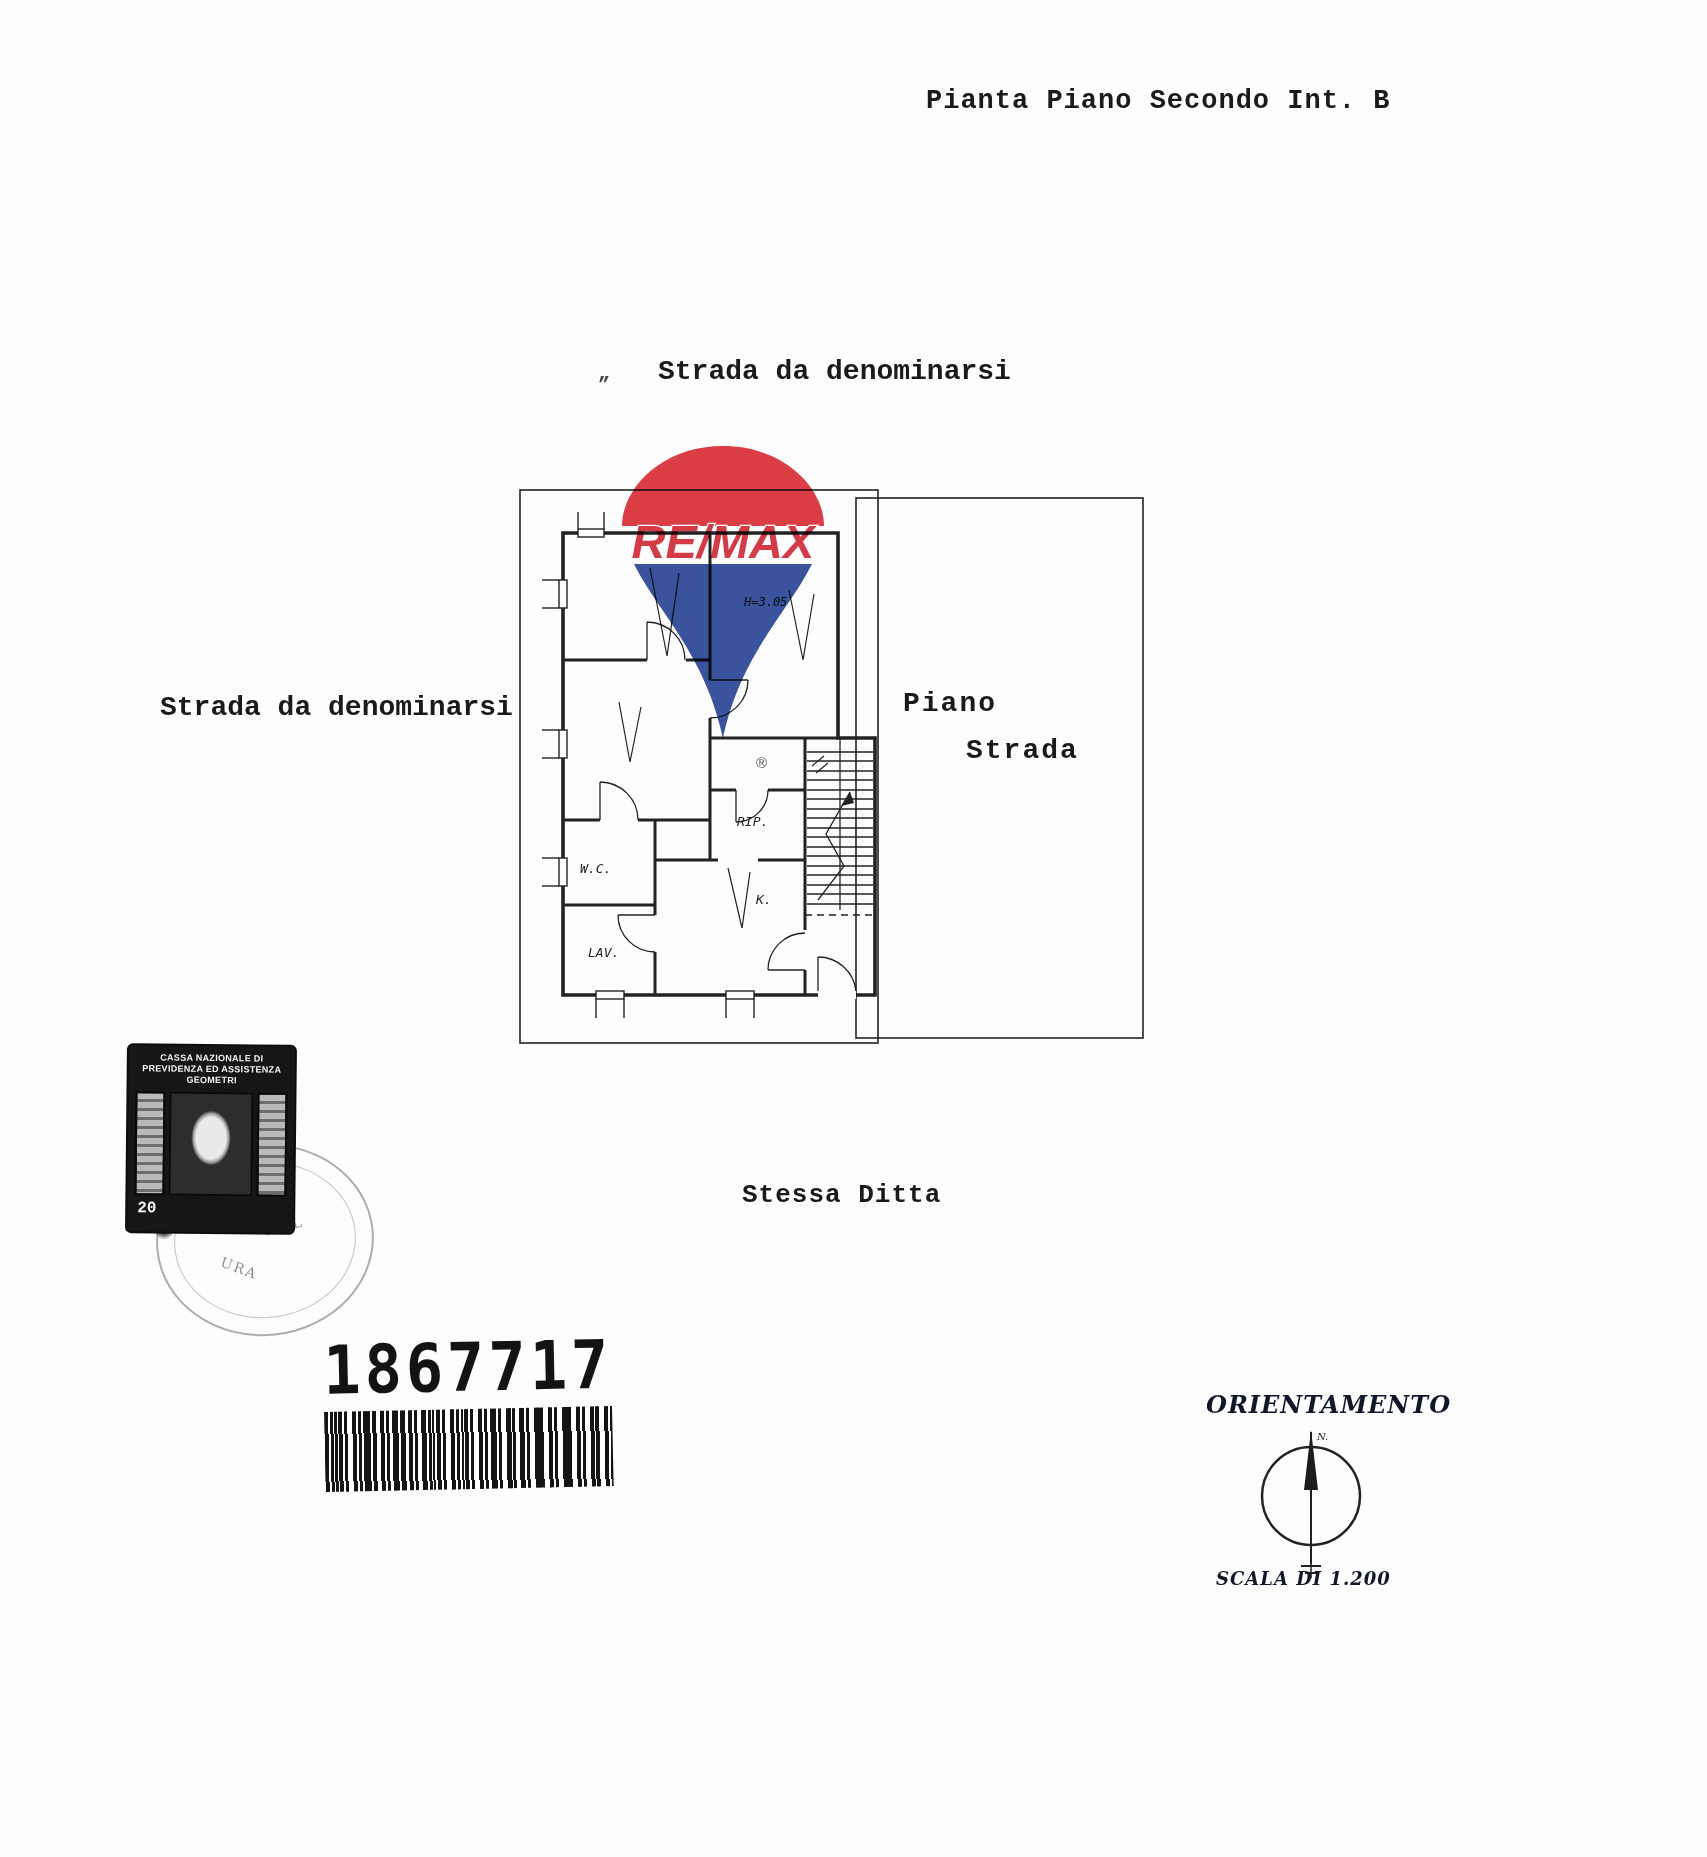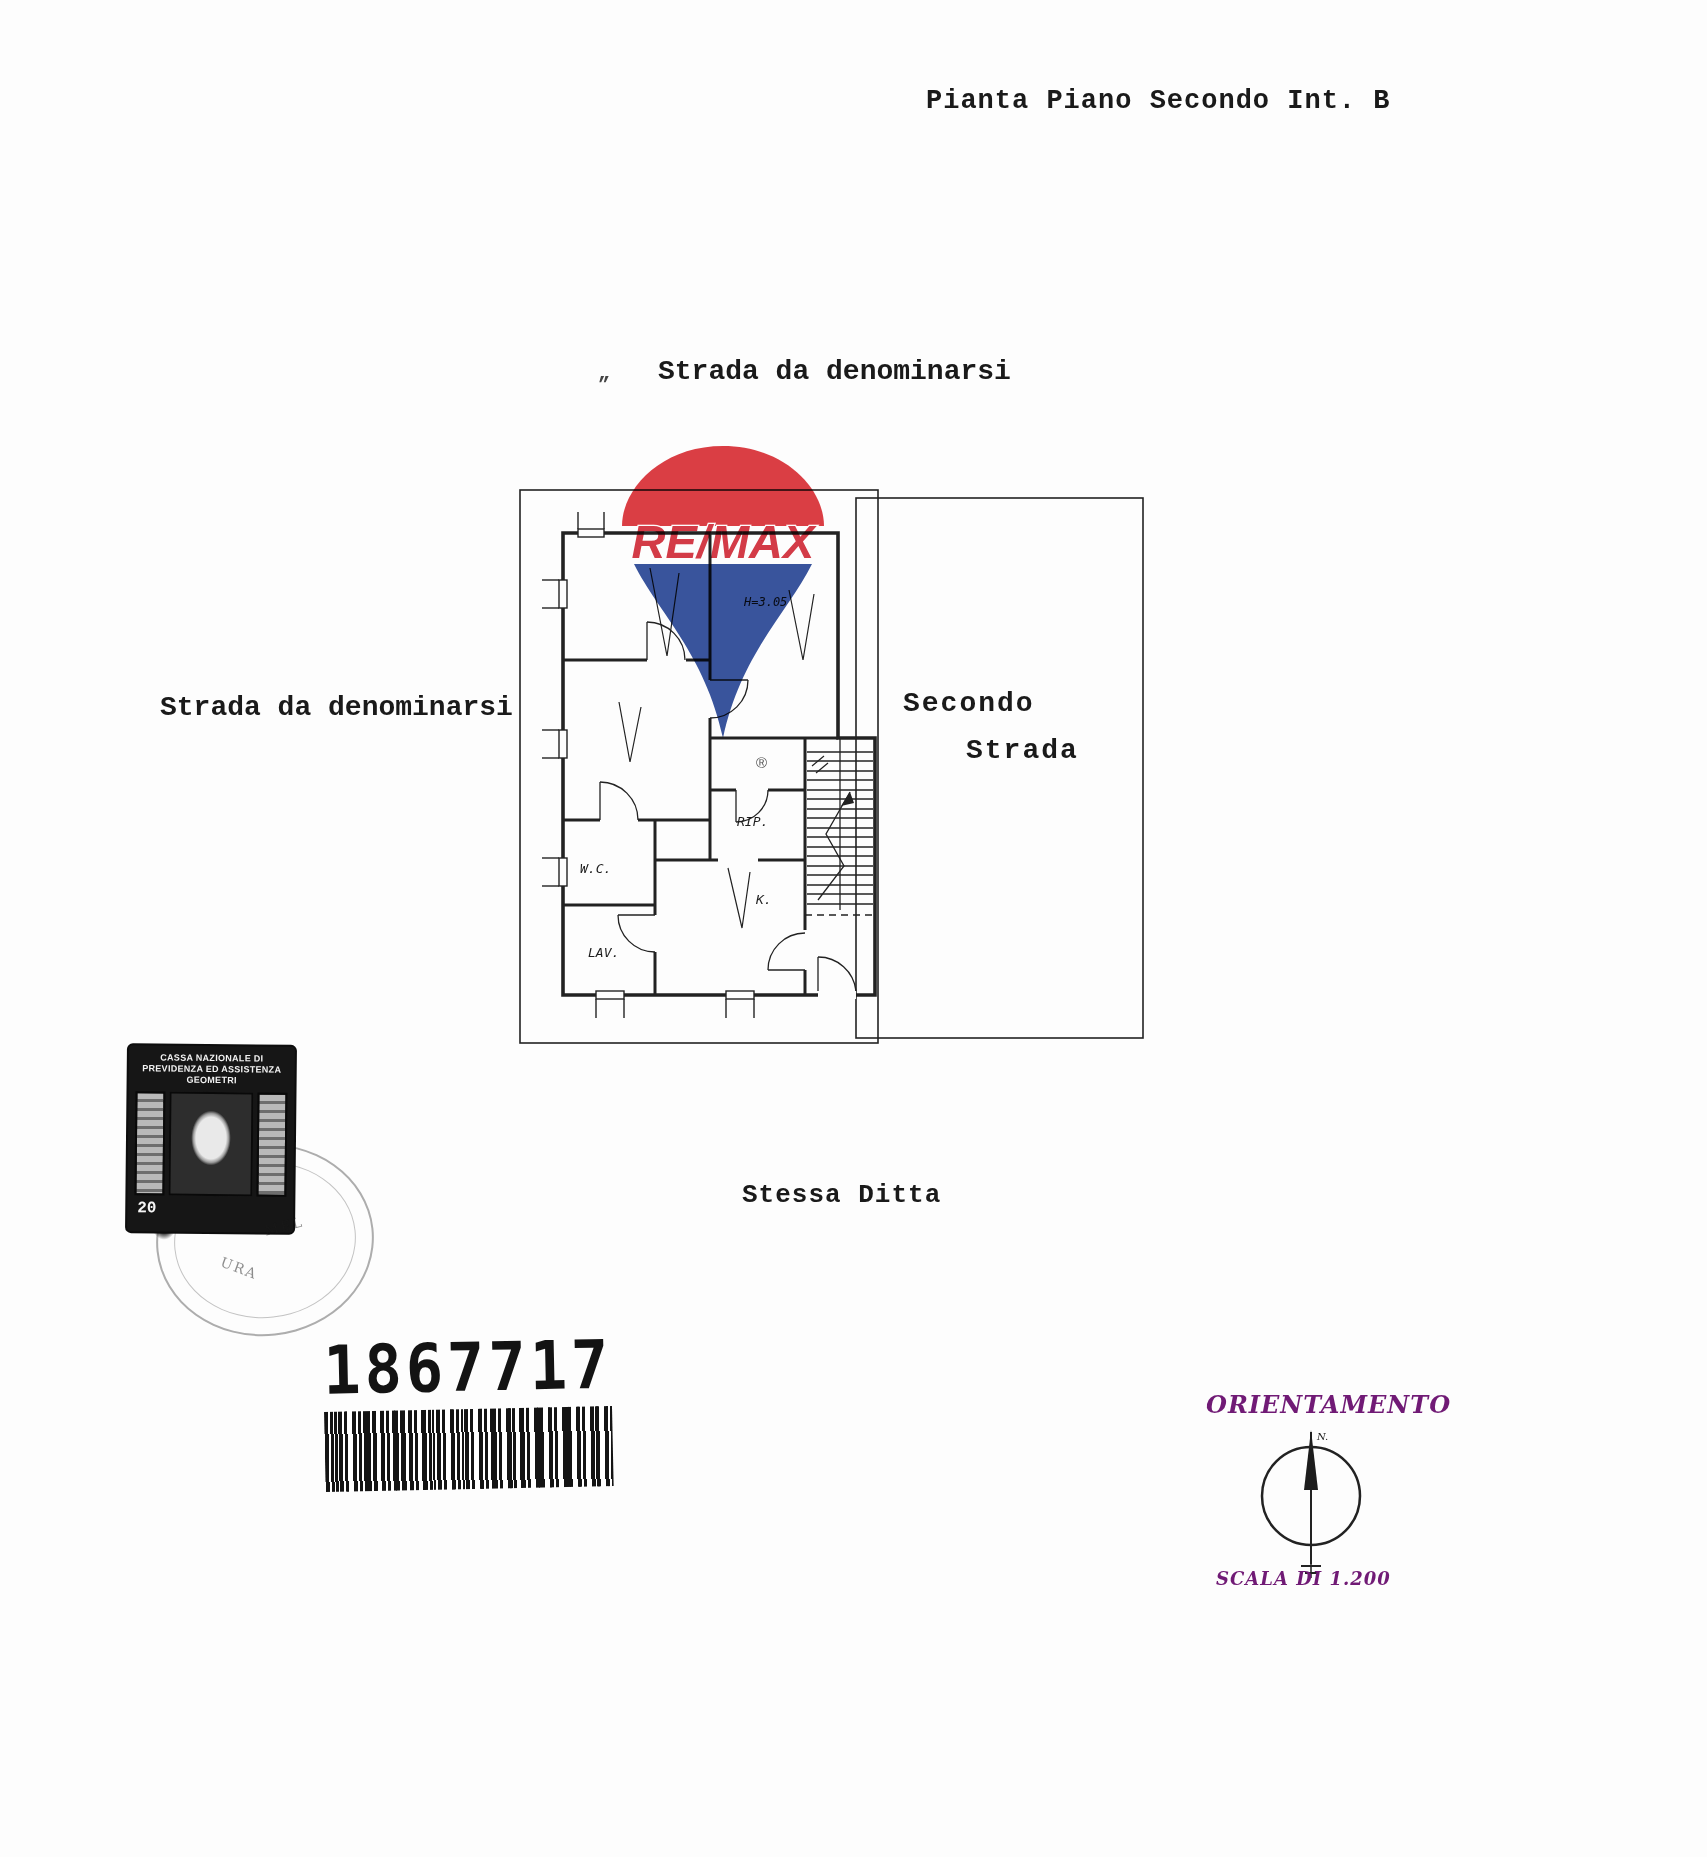--- a/index.html
+++ b/index.html
@@ -1,20 +1,20 @@
 <!DOCTYPE html>
 <html><head>
 <meta charset="utf-8">
 <style>
   html,body{margin:0;padding:0;}
   body{width:1707px;height:1857px;position:relative;background:#fdfdfd;overflow:hidden;
        font-family:"Liberation Sans",sans-serif;}
   .abs{position:absolute;}
   .typew{font-family:"Liberation Mono","DejaVu Sans Mono",monospace;font-weight:bold;color:#1a1a1a;white-space:nowrap;margin-top:8px;}
-  .serifit{font-family:"DejaVu Serif","Liberation Serif",serif;font-style:italic;font-weight:bold;color:#701a75;white-space:nowrap;}
+  .serifit{font-family:"DejaVu Serif","Liberation Serif",serif;font-style:italic;font-weight:bold;color:#0f172a;white-space:nowrap;}
 
   .title{left:926px;top:78px;font-size:27px;letter-spacing:1px;}
   .street-top{left:658px;top:348px;font-size:28px;}
   .stray{left:598px;top:366px;font-size:20px;color:#444;}
   .street-left{left:160px;top:684px;font-size:28px;}
   .stessa-r1{left:903px;top:680px;font-size:28px;letter-spacing:2px;z-index:5;}
   .stessa-r2{left:966px;top:727px;font-size:28px;letter-spacing:2px;z-index:5;}
   .stessa-b{left:742px;top:1172px;font-size:26px;letter-spacing:1px;}
 
   .plan-svg{left:500px;top:470px;width:670px;height:590px;z-index:1;}
@@ -176,21 +176,21 @@
 </svg>
 
 <svg class="abs balloon-svg" viewBox="0 0 262 352">
   <path d="M131,6 C70,6 30,48 30,86 L232,86 C232,48 192,6 131,6 Z" fill="#d8232a"></path>
   <path d="M30,86 L232,86 L220,124 L42,124 Z" fill="#ffffff"></path>
   <path d="M42,124 L220,124 C196,172 149,214 131,298 C113,214 66,172 42,124 Z" fill="#1d3c8f"></path>
   <text x="131" y="118" text-anchor="middle" font-family="'Liberation Sans',sans-serif" font-weight="bold" font-style="italic" font-size="47" fill="#cf1f2d" stroke="#ffffff" stroke-width="2.5" paint-order="stroke">RE/MAX</text>
   <text x="164" y="328" font-size="15" fill="#3a3a3a" font-family="'Liberation Sans',sans-serif">®</text>
 </svg>
 
-<div class="abs typew stessa-r1">Secondo</div>
+<div class="abs typew stessa-r1">Piano</div>
 <div class="abs typew stessa-r2">Strada</div>
 <div class="abs typew stessa-b">Stessa Ditta</div>
 
 <div class="abs stamp">
   <div class="stamp-header">
     <div>CASSA NAZIONALE DI</div>
     <div>PREVIDENZA ED ASSISTENZA</div>
     <div>GEOMETRI</div>
   </div>
   <div class="stamp-body">

